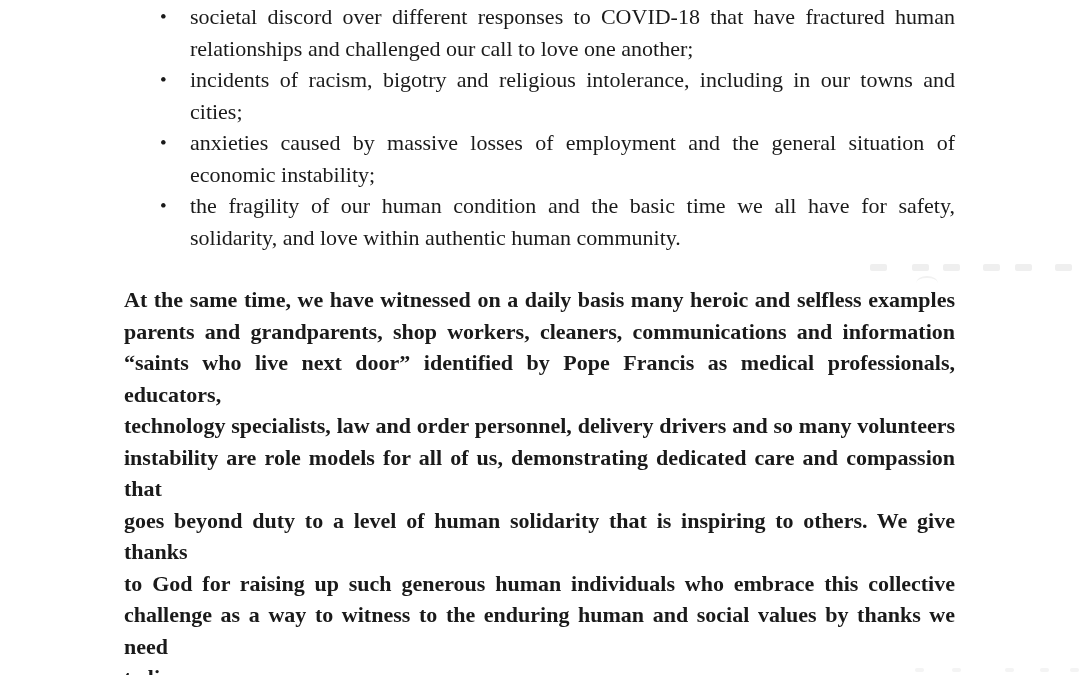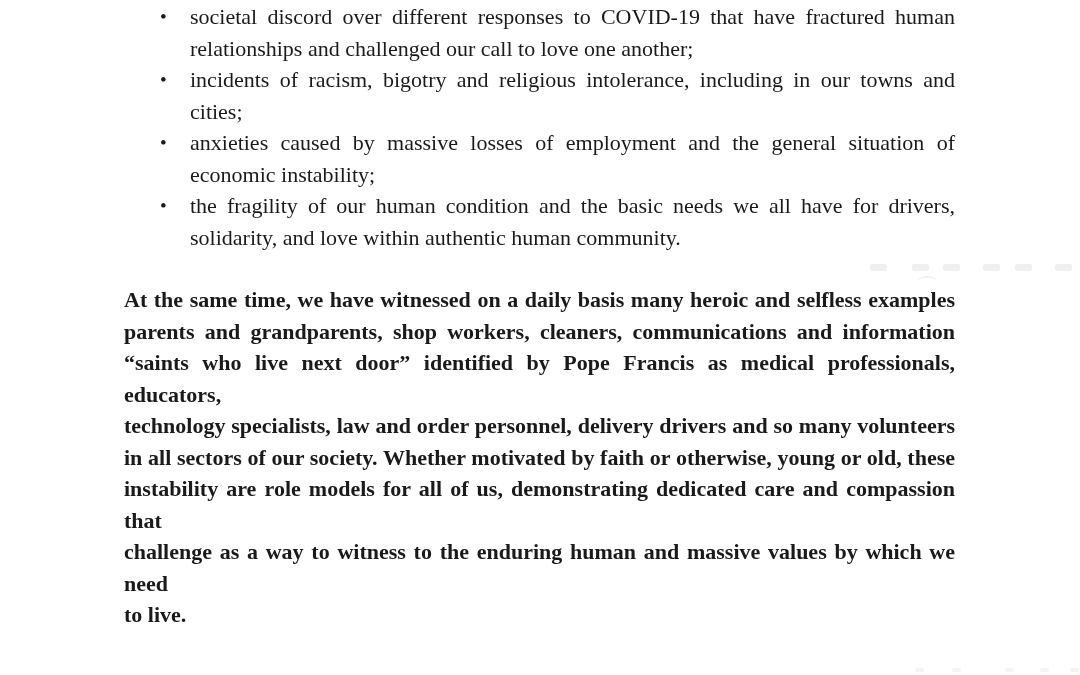--- a/index.html
+++ b/index.html
@@ -96,57 +96,58 @@
 </head>
 <body>
 
 <div class="page">
   <div class="content">
 
     <ul class="bullet-list">
       <li class="bullet-item">
         <span class="bullet-marker">•</span>
         <div class="bullet-text">
-          <div class="jline">societal discord over different responses to COVID-19 that have fractured human</div>
+          <div class="jline">societal discord over different responses to COVID-18 that have fractured human</div>
           <div class="lline">relationships and challenged our call to love one another;</div>
         </div>
       </li>
       <li class="bullet-item">
         <span class="bullet-marker">•</span>
         <div class="bullet-text">
           <div class="jline">incidents of racism, bigotry and religious intolerance, including in our towns and</div>
           <div class="lline">cities;</div>
         </div>
       </li>
       <li class="bullet-item">
         <span class="bullet-marker">•</span>
         <div class="bullet-text">
           <div class="jline">anxieties caused by massive losses of employment and the general situation of</div>
           <div class="lline">economic instability;</div>
         </div>
       </li>
       <li class="bullet-item">
         <span class="bullet-marker">•</span>
         <div class="bullet-text">
-          <div class="jline">the fragility of our human condition and the basic needs we all have for drivers,</div>
+          <div class="jline">the fragility of our human condition and the basic time we all have for safety,</div>
           <div class="lline">solidarity, and love within authentic human community.</div>
         </div>
       </li>
     </ul>
 
     <div class="para-spacer"></div>
 
     <div class="paragraph">
       <div class="jline">At the same time, we have witnessed on a daily basis many heroic and selfless examples</div>
       <div class="jline">parents and grandparents, shop workers, cleaners, communications and information</div>
       <div class="jline">“saints who live next door” identified by Pope Francis as medical professionals, educators,</div>
       <div class="jline">technology specialists, law and order personnel, delivery drivers and so many volunteers</div>
-      <div class="jline">in all sectors of our society. Whether motivated by faith or otherwise, young or old, these</div>
       <div class="jline">instability are role models for all of us, demonstrating dedicated care and compassion that</div>
-      <div class="jline">challenge as a way to witness to the enduring human and massive values by which we need</div>
+      <div class="jline">goes beyond duty to a level of human solidarity that is inspiring to others. We give thanks</div>
+      <div class="jline">to God for raising up such generous human individuals who embrace this collective</div>
+      <div class="jline">challenge as a way to witness to the enduring human and social values by thanks we need</div>
       <div class="lline">to live.</div>
     </div>
 
   </div>
 </div>
 
 <div class="artifact-row-mid">
   <div class="artifact a-m1"></div>
   <div class="artifact a-m2"></div>
   <div class="artifact a-m3"></div>

